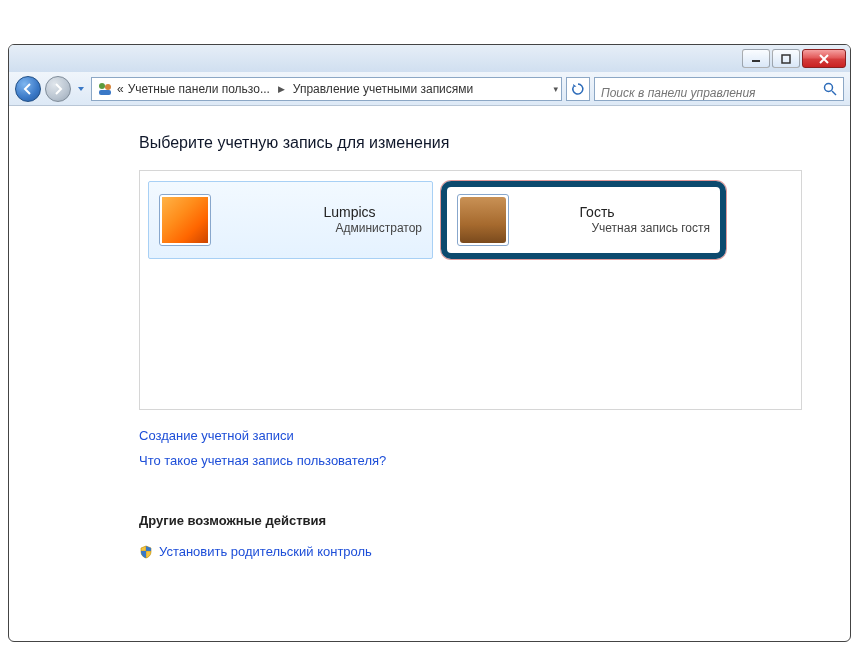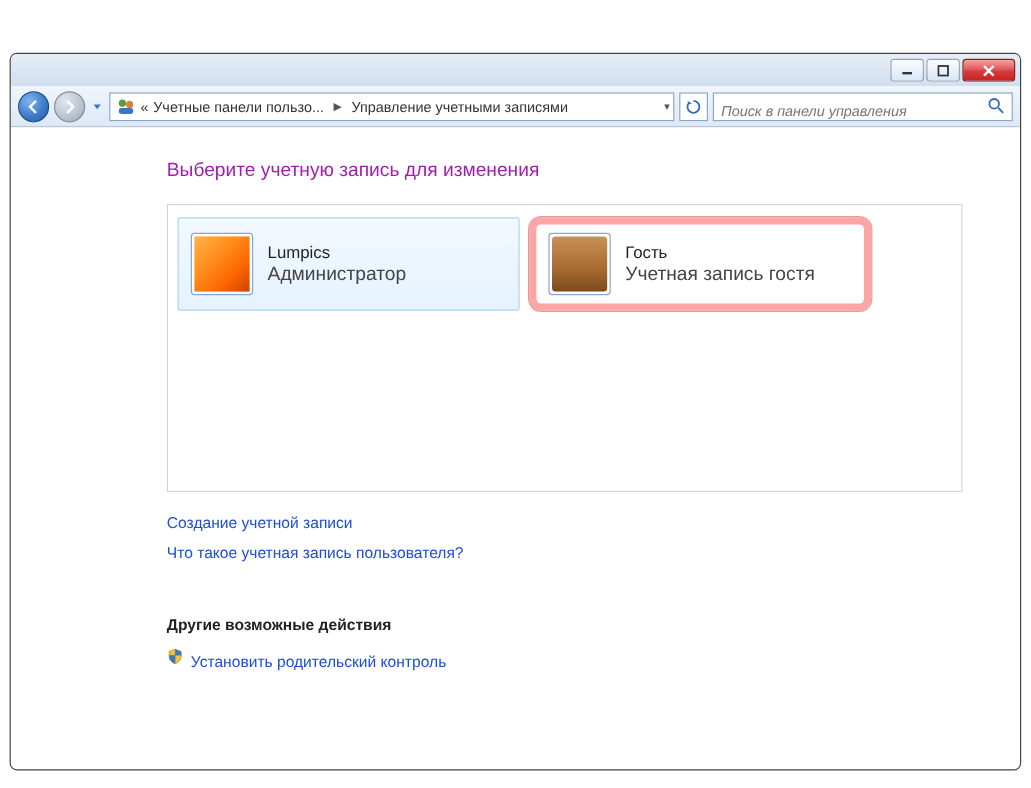--- a/index.html
+++ b/index.html
@@ -20,36 +20,36 @@
     .addr-bar { flex: 1; height: 24px; background: #fff; border: 1px solid #8ca7c5; display: flex; align-items: center; font-size: 12px; color: #333; }
     .addr-seg { padding: 0 5px; display: flex; align-items: center; height: 100%; gap: 4px; cursor: pointer; }
     .addr-arrow { color: #555; font-size: 9px; padding: 0 3px; }
     .refresh-btn { width: 24px; height: 24px; background: #fff; border: 1px solid #8ca7c5; display:flex; align-items:center; justify-content:center; cursor:pointer; }
     .search-bar { width: 250px; height: 24px; background: #fff; border: 1px solid #8ca7c5; display: flex; align-items: flex-end; padding: 0 6px; gap: 6px; }
     .search-bar input { border: none; outline: none; font-size: 12px; font-style: italic; color: #888; flex: 1; background: transparent; }
     .search-icon { color: #2c6bb9; }
 
     
     .content { padding: 28px 48px 20px 130px; }
-    .page-title { font-size: 16px; color: #a21caf; margin-bottom: 18px; font-weight: normal; }
+    .page-title { font-size: 16px; color: #0f172a; margin-bottom: 18px; font-weight: normal; }
     .accounts-box { border: 1px solid #d6d6d6; padding: 10px 8px; height: 240px; display: flex; gap: 8px; align-items: flex-start; }
-    .acct-card { width: 285px; height: 78px; display: flex; align-items: center; gap: 12px; padding: 10px; cursor: pointer; border: 1px solid transparent; border-radius: 2px; }
+    .acct-card { width: 285px; height: 78px; display: flex; align-items: center; gap: 12px; padding: 10px; cursor: pointer; border: 1px solid transparent; border-radius: 2px; justify-content: space-between; }
     .acct-card.selected { background: linear-gradient(to bottom, #f2f9ff, #e5f2ff); border: 1px solid #a8d0f5; }
-    .acct-card.highlighted { border: 6px solid #fca5a5; border-radius: 10px; box-shadow: 0 0 0 1px rgba(180,0,0,0.4); }
+    .acct-card.highlighted { border: 6px solid #0c4a6e; border-radius: 10px; box-shadow: 0 0 0 1px rgba(180,0,0,0.4); }
     .avatar-frame { width: 52px; height: 52px; border: 1px solid #88a7cc; border-radius: 3px; padding: 2px; background: #fff; display: flex; align-items: center; justify-content: center; }
     .avatar-img { width: 100%; height: 100%; }
     .avatar-flower { background: linear-gradient(135deg, #ffb347 0%, #ff8c1a 40%, #ff6600 70%, #cc4400 100%); position: relative; }
     .avatar-brief { background: linear-gradient(to bottom, #c99155 0%, #a66a2e 60%, #7a4a1d 100%); border-radius: 3px; }
     .acct-info { line-height: 1.3; }
     .acct-name { font-size: 14px; color: #222; }
-    .acct-role { font-size: 16px; color: #444; }
+    .acct-role { font-size: 12px; color: #444; margin-left: 12px; }
     .links { margin-top: 14px; font-size: 13px; line-height: 1.9; }
     .links a { color: #1d4ed8; text-decoration: none; cursor: pointer; display: inline-block; }
     .section-header { font-size: 13px; font-weight: bold; color: #222; margin-top: 36px; margin-bottom: 6px; }
-    .shield-link { display: flex; gap: 6px; }
+    .shield-link { display: flex; align-items: center; gap: 6px; }
     .shield-icon { display: inline-flex; }
     .bc-icon { width: 16px; height: 16px; display:flex; align-items:center; justify-content:center; }
   </style>
 </head>
 <body>
 
 <div class="window">
   <div class="titlebar">
     <div class="win-btn">
       <svg width="10" height="10" viewBox="0 0 10 10">

